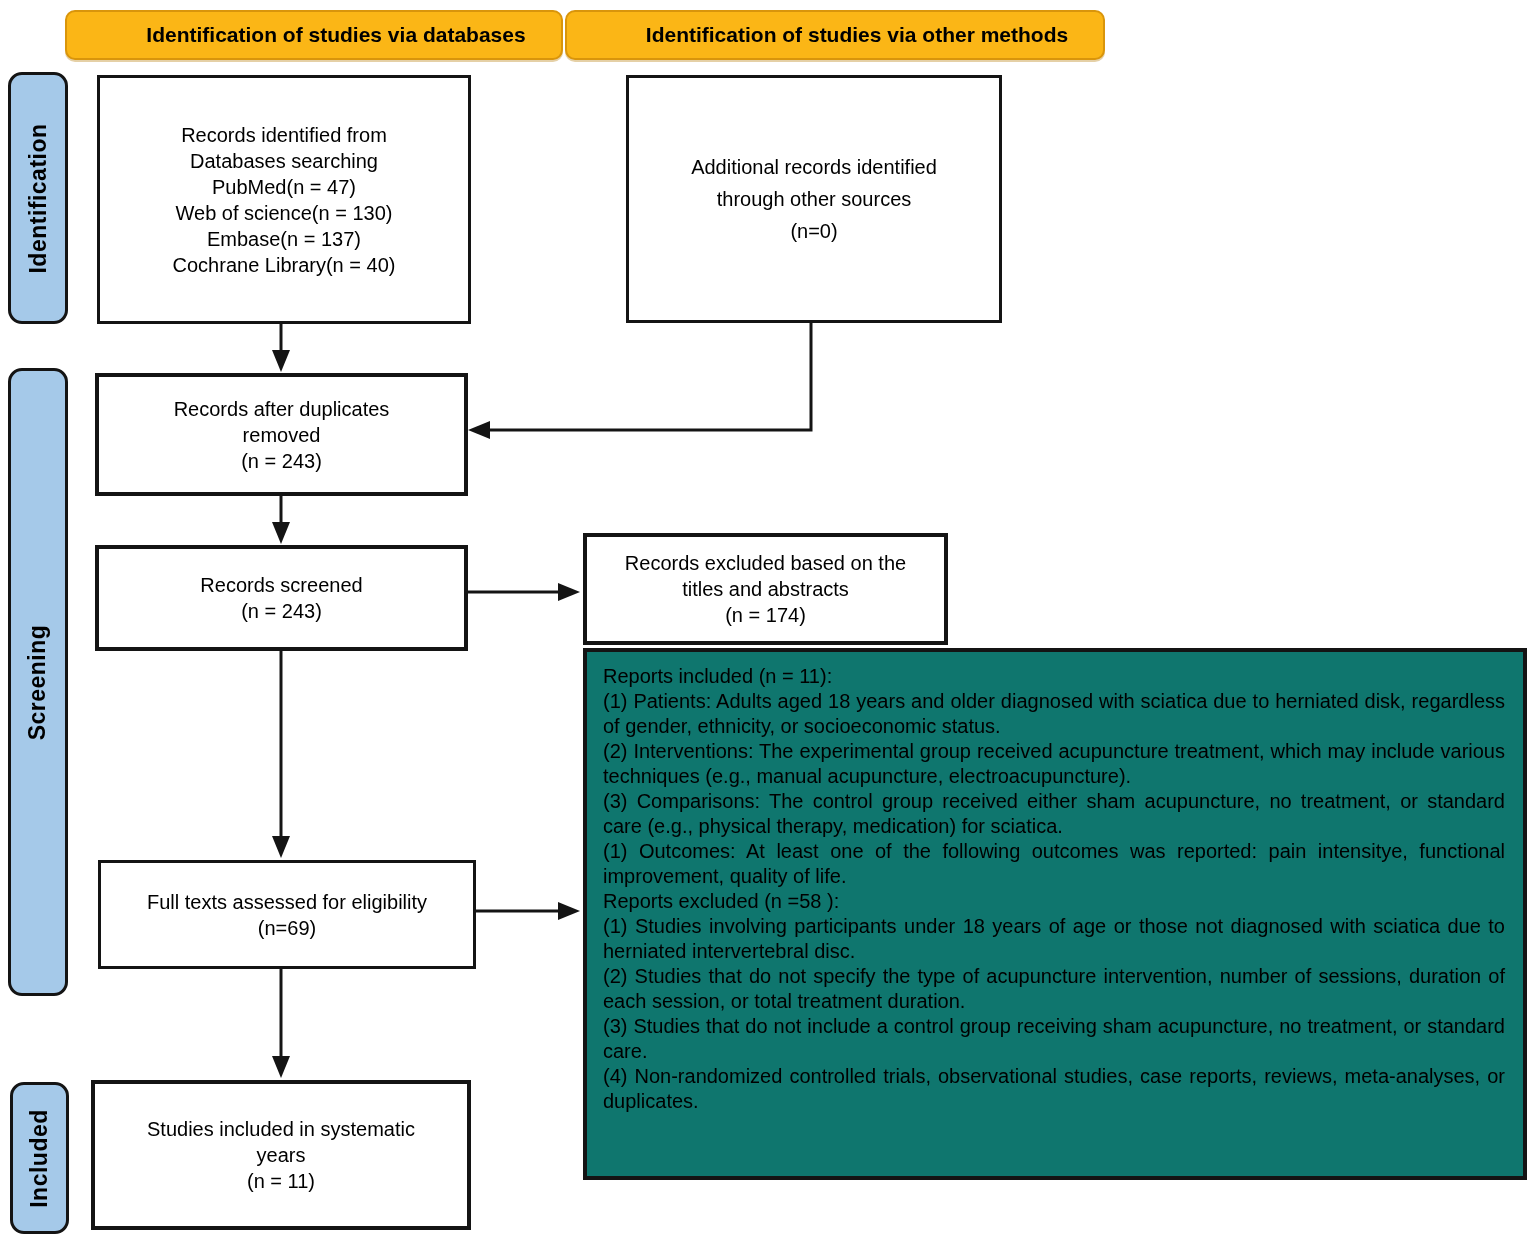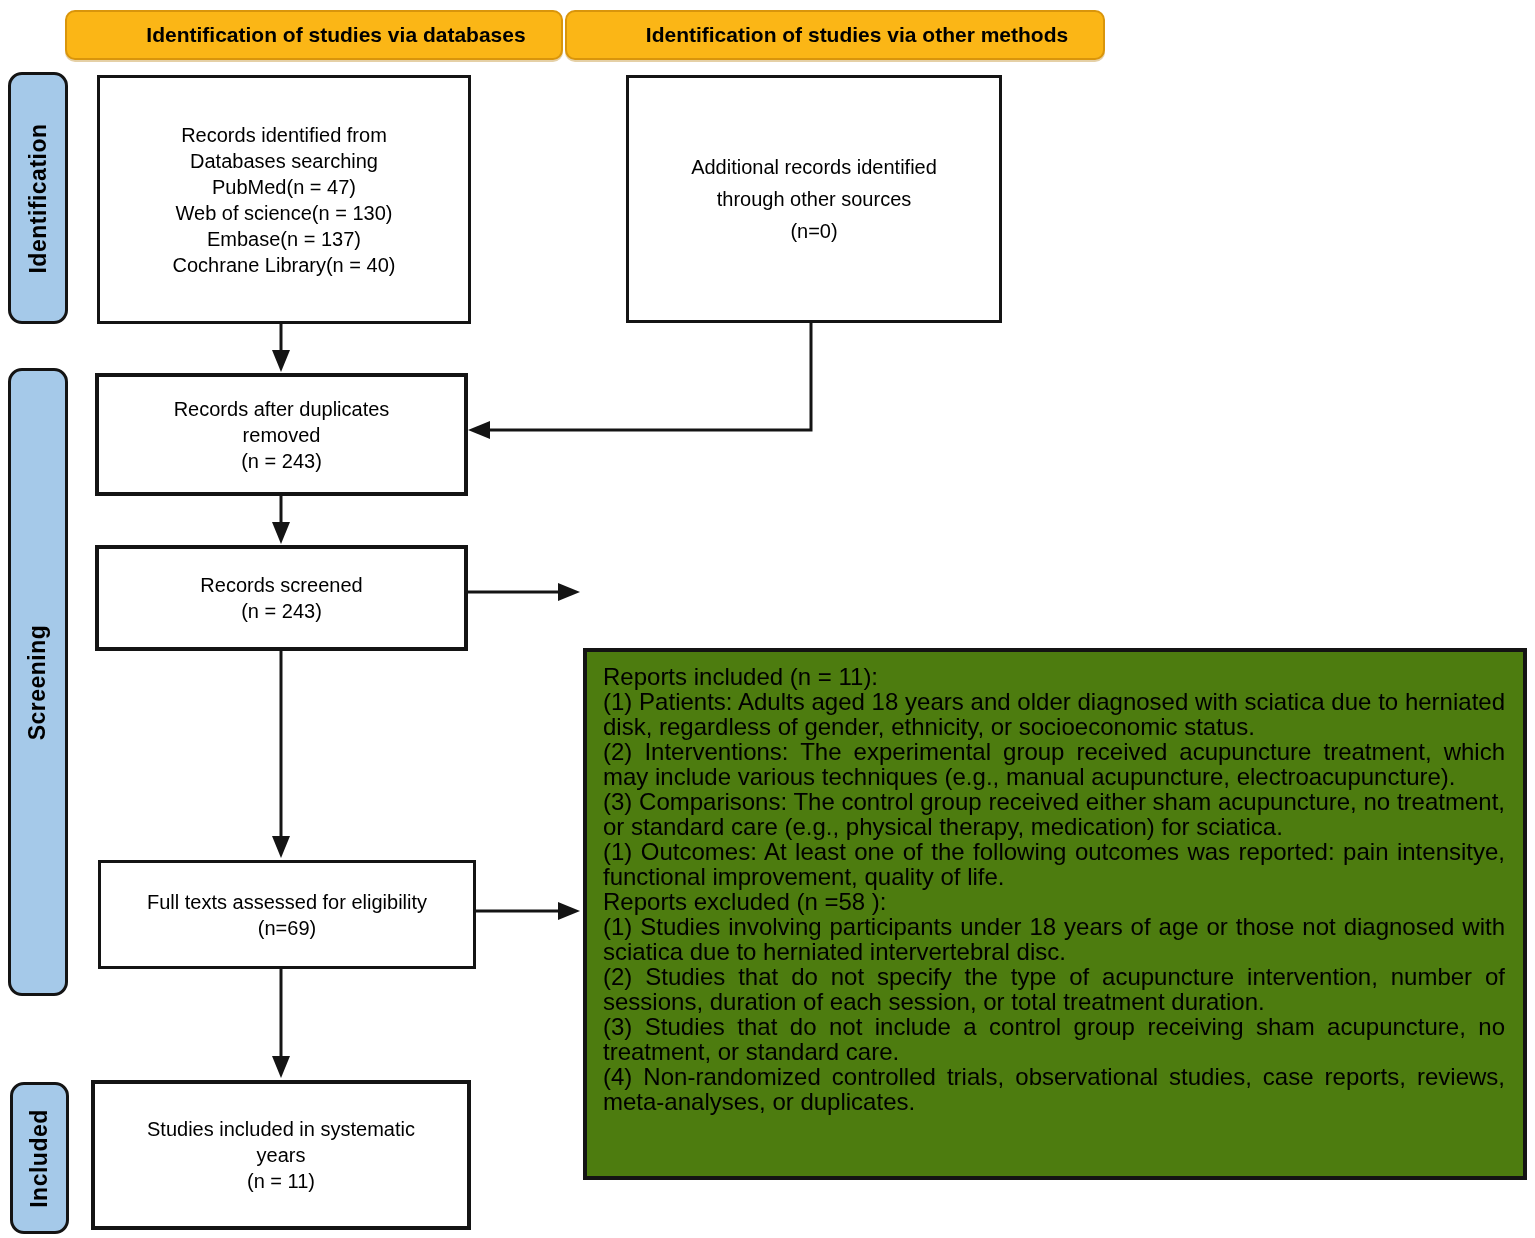--- a/index.html
+++ b/index.html
@@ -46,23 +46,23 @@
     display:flex;flex-direction:column;
     align-items:center;justify-content:center;
     text-align:right;
     font-size:20px;line-height:26px;
     z-index:2;
   }
   .box.thick{border-width:4px;}
   
   .criteria{
     position:absolute;
-    background:#4d7c0f;
+    background:#0f766e;
     border:4px solid #141414;
-    font-size:24px;line-height:25px;
+    font-size:20px;line-height:25px;
     text-align:justify;
     padding:12px 18px 8px 16px;
     box-sizing:border-box;
     z-index:2;
   }
   .criteria p{margin:0;}
   svg.arrows{position:absolute;left:0;top:0;z-index:1;}
   svg.arrows path{stroke:#141414;stroke-width:3;fill:none;}
   svg.arrows polygon{fill:#141414;stroke:none;}
 </style>
@@ -134,20 +134,25 @@
     <div>Records after duplicates</div>
     <div>removed</div>
     <div>(n = 243)</div>
   </div>
 
   <div class="box thick" style="left:95px;top:545px;width:365px;height:98px;">
     <div>Records screened</div>
     <div>(n = 243)</div>
   </div>
 
+  <div class="box thick" style="left:583px;top:533px;width:357px;height:104px;">
+    <div>Records excluded based on the</div>
+    <div>titles and abstracts</div>
+    <div>(n = 174)</div>
+  </div>
 
   <div class="box" style="left:98px;top:860px;width:372px;height:103px;">
     <div>Full texts assessed for eligibility</div>
     <div>(n=69)</div>
   </div>
 
   <div class="criteria" style="left:583px;top:648px;width:944px;height:532px;">
     <p>Reports included (n = 11):</p>
     <p>(1) Patients: Adults aged 18 years and older diagnosed with sciatica due to herniated disk, regardless of gender, ethnicity, or socioeconomic status.</p>
     <p>(2) Interventions: The experimental group received acupuncture treatment, which may include various techniques (e.g., manual acupuncture, electroacupuncture).</p>

